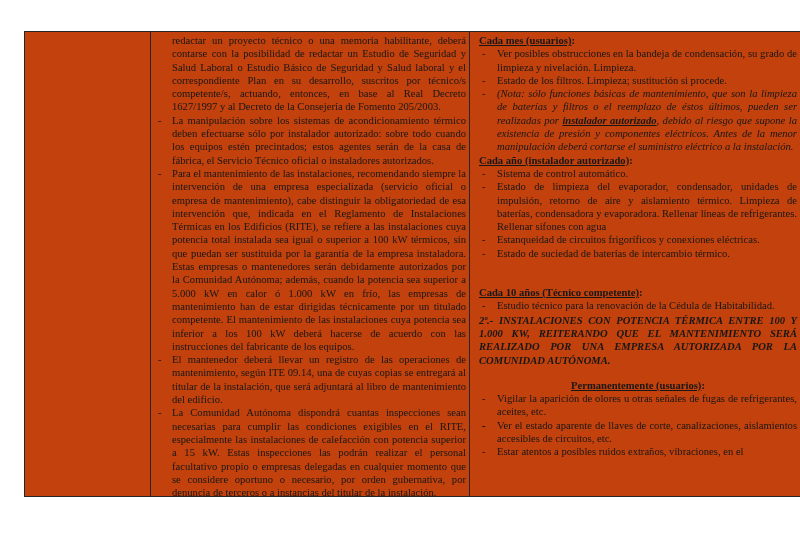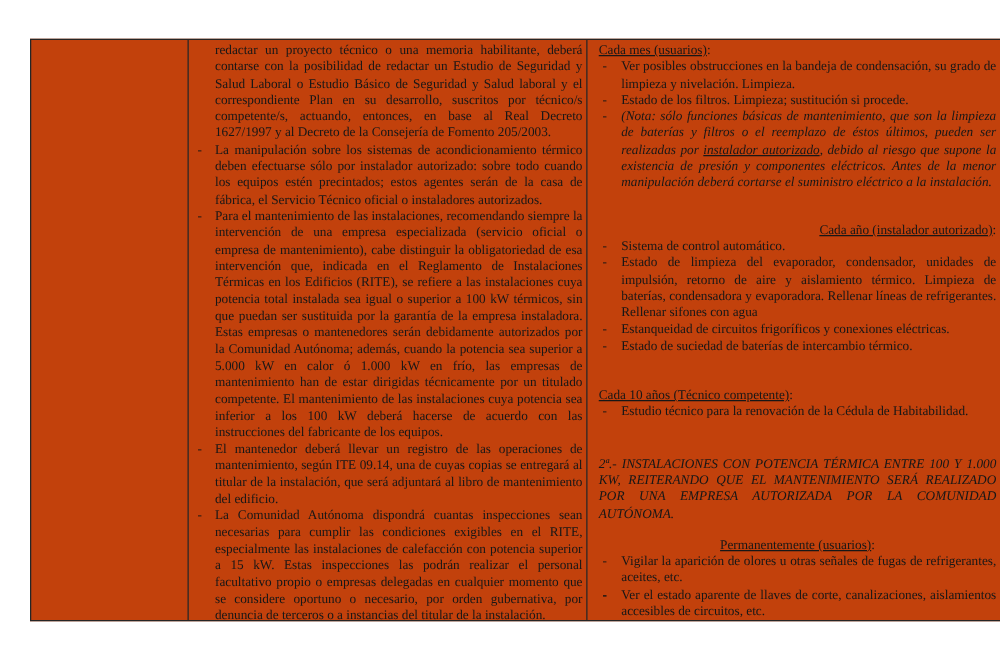--- a/index.html
+++ b/index.html
@@ -60,40 +60,40 @@
     top: 0;
     text-align: left;
   }
   .rli {
     padding-left: 18px;
   }
   .rli > .dash {
     left: 3px;
   }
   .rhead {
-    font-weight: normal;
+    font-weight: bold;
     text-align: left;
   }
   .rhead .u {
     text-decoration: underline;
   }
-  .sec-gap-sm { margin-top: 24px; text-align: right; }
+  .sec-gap-sm { margin-top: 0; }
   .sec-gap-md { margin-top: 26px; }
   .sec-gap-lg { margin-top: 12px; text-align: center; }
   .note {
     font-style: italic;
   }
   .note .em {
-    font-weight: normal;
+    font-weight: bold;
     text-decoration: underline;
   }
   .highlight {
-    font-weight: normal;
+    font-weight: bold;
     font-style: italic;
-    margin-top: 28px;
+    margin-top: 1px;
   }
 </style>
 </head>
 <body>
 
 <div class="doc-table">
 
   <div class="cell cell-left"></div>
 
   <div class="cell cell-mid">

